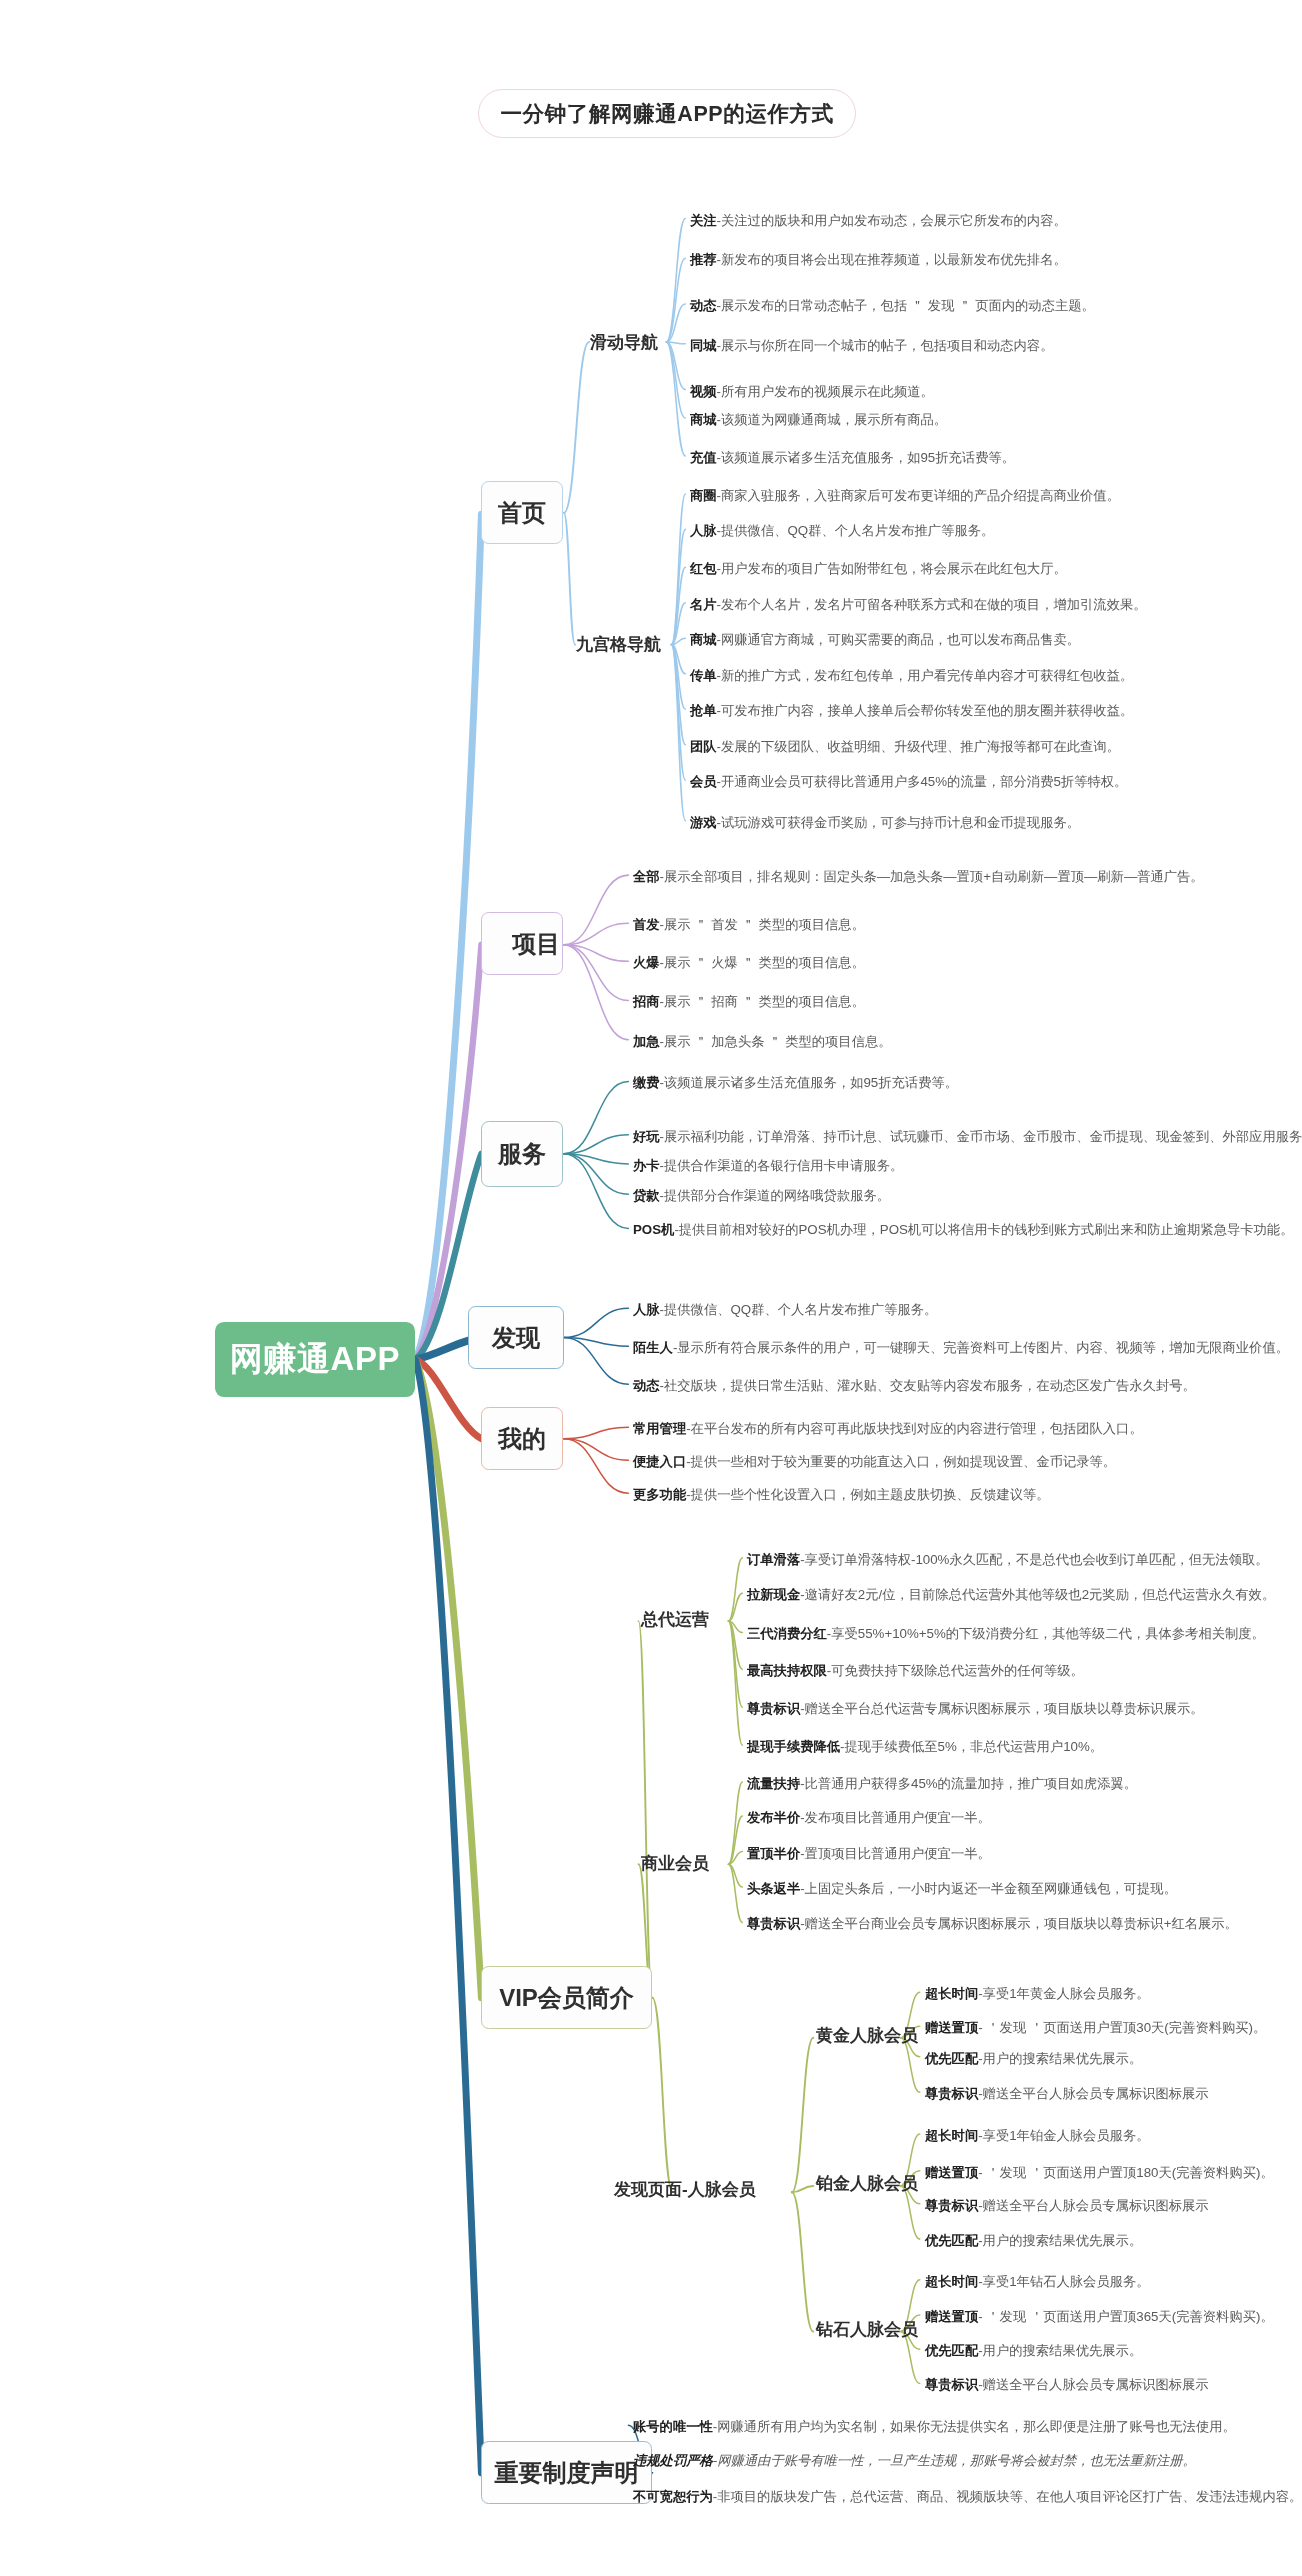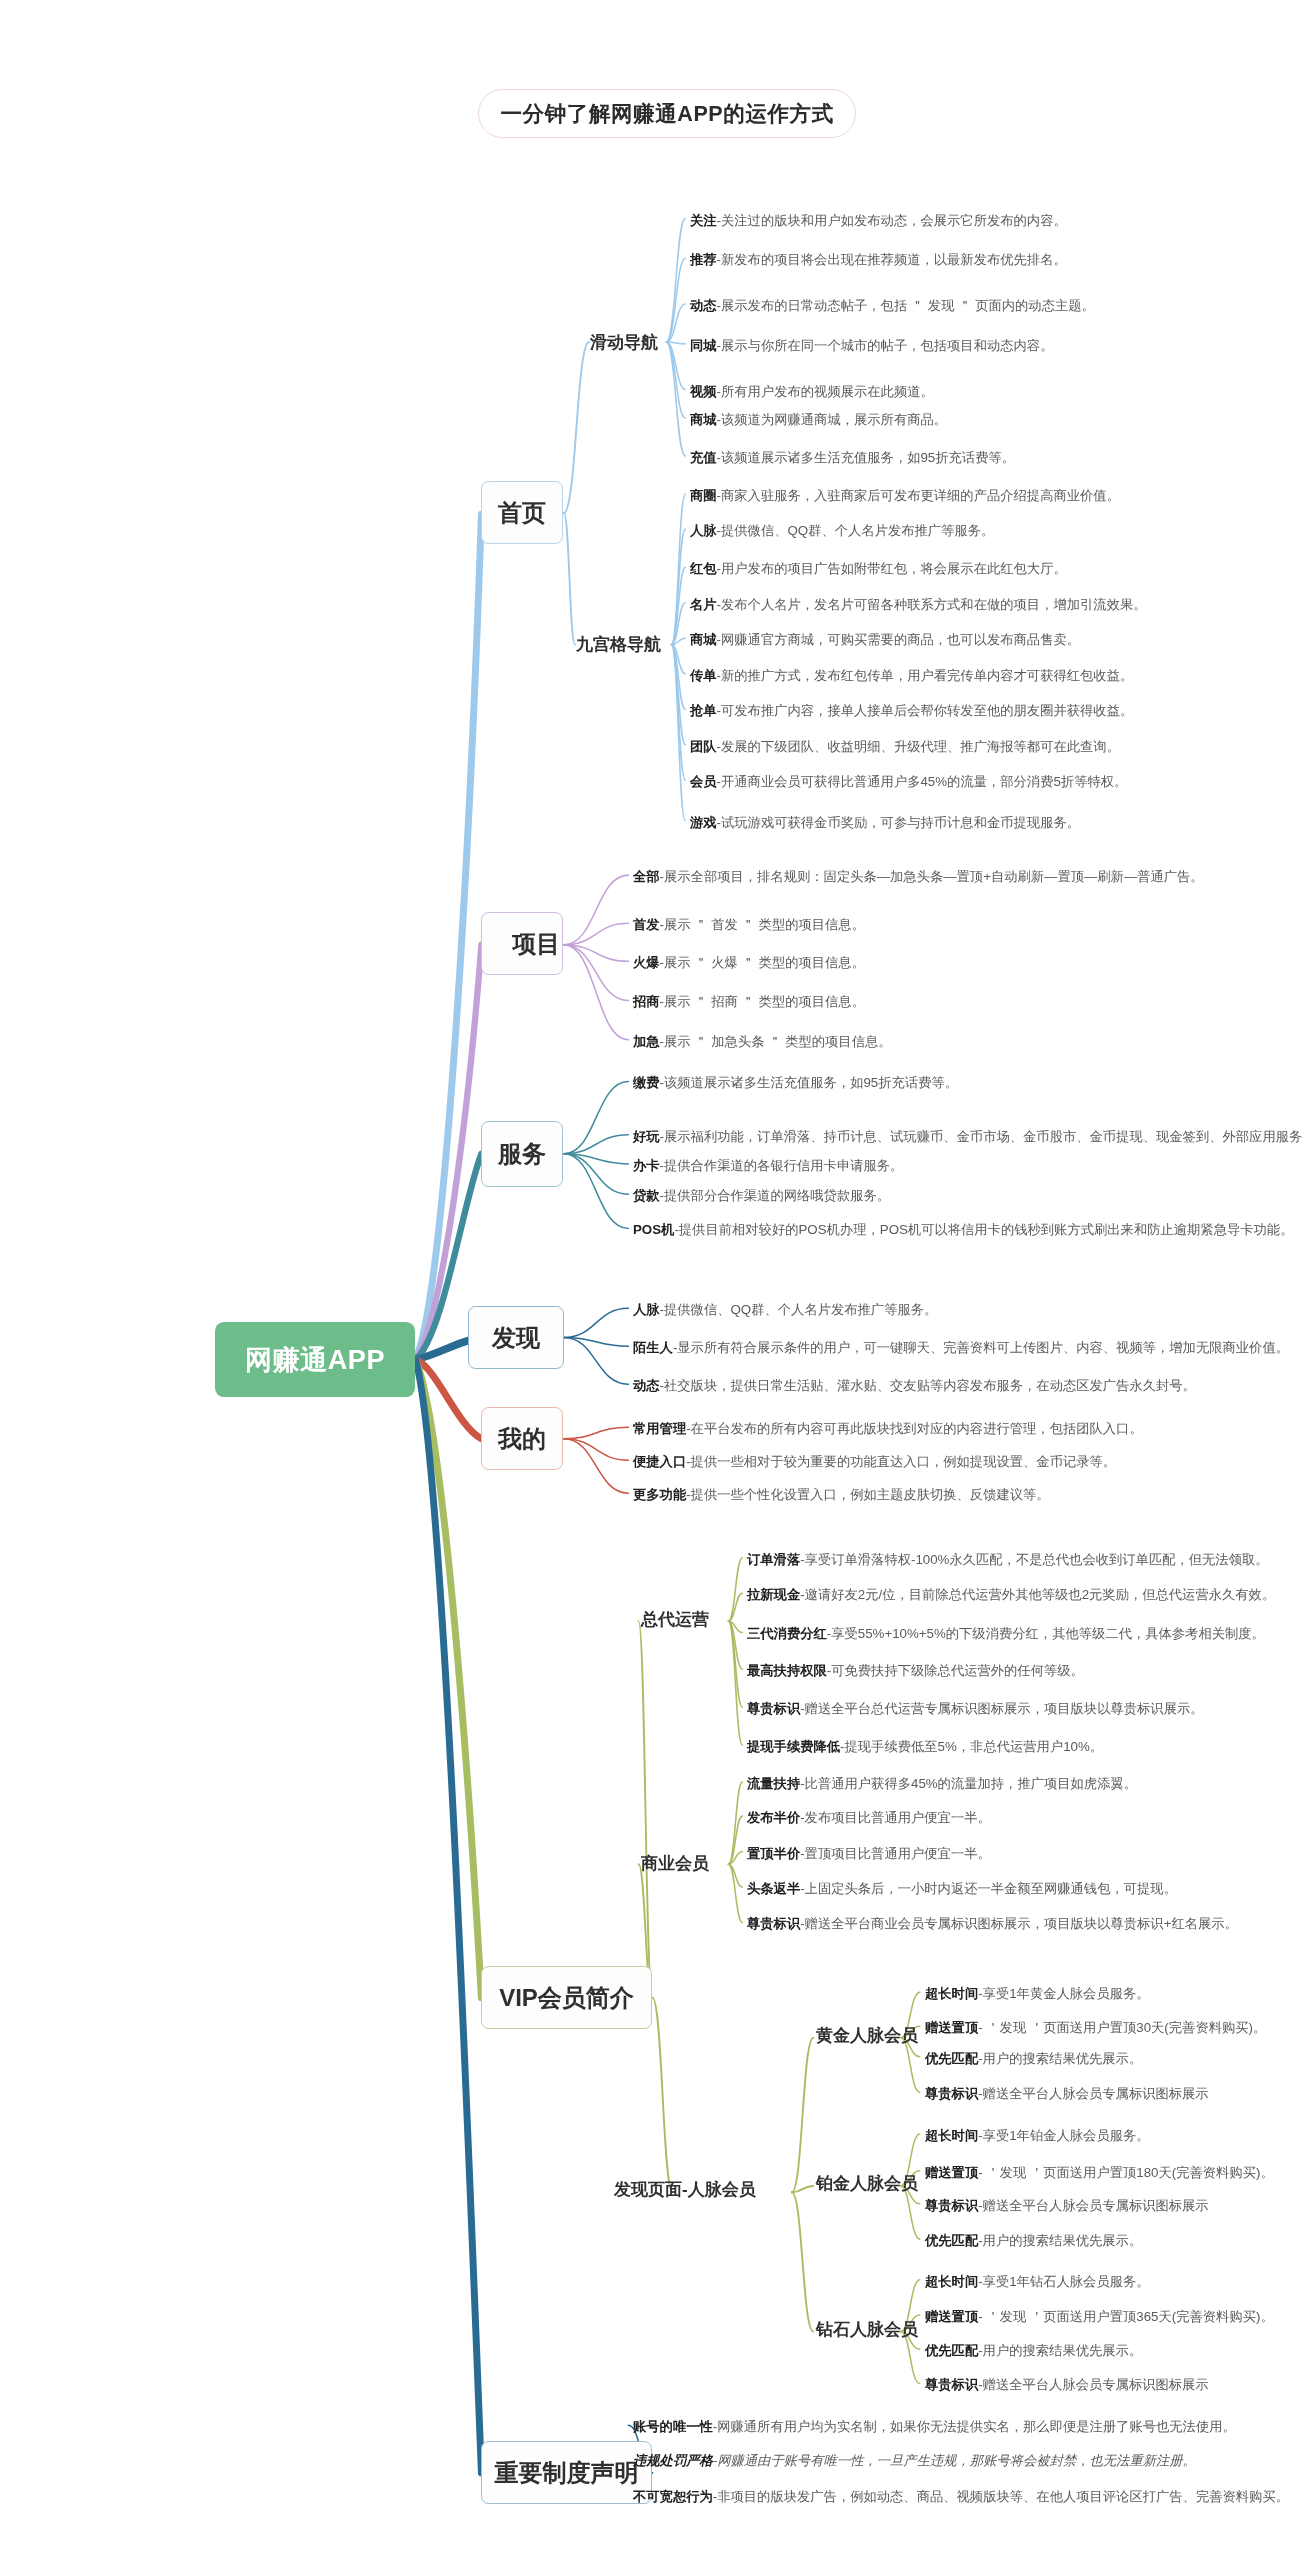--- a/index.html
+++ b/index.html
@@ -29,21 +29,21 @@
   }
 
   .root-node{
     position:absolute;
     left:215px;top:1322px;
     width:200px;height:75px;
     background:#6dbd8b;
     border-radius:8.9px;
     display:flex;align-items:center;justify-content:center;
     color:#ffffff;
-    font-size:27px;
+    font-size:33px;
     font-weight:bold;
     letter-spacing:0.6px;
     box-sizing:border-box;
   }
 
   .l1{
     position:absolute;
     background:#fdfdfd;
     border:1.3px solid #bfd4e6;
     border-radius:7.6px;
@@ -236,16 +236,16 @@
       <div class="leaf" style="left: 925px; top: 2129px;"><b>超长时间</b><span>-享受1年铂金人脉会员服务。</span></div>
       <div class="leaf" style="left: 925px; top: 2166px;"><b>赠送置顶</b><span>- ＇发现 ＇页面送用户置顶180天(完善资料购买)。</span></div>
       <div class="leaf" style="left: 925px; top: 2199px;"><b>尊贵标识</b><span>-赠送全平台人脉会员专属标识图标展示</span></div>
       <div class="leaf" style="left: 925px; top: 2234px;"><b>优先匹配</b><span>-用户的搜索结果优先展示。</span></div>
       <div class="leaf" style="left: 925px; top: 2275px;"><b>超长时间</b><span>-享受1年钻石人脉会员服务。</span></div>
       <div class="leaf" style="left: 925px; top: 2310px;"><b>赠送置顶</b><span>- ＇发现 ＇页面送用户置顶365天(完善资料购买)。</span></div>
       <div class="leaf" style="left: 925px; top: 2344px;"><b>优先匹配</b><span>-用户的搜索结果优先展示。</span></div>
       <div class="leaf" style="left: 925px; top: 2378px;"><b>尊贵标识</b><span>-赠送全平台人脉会员专属标识图标展示</span></div>
       <div class="leaf" style="left: 633px; top: 2420px;"><b>账号的唯一性</b><span>-网赚通所有用户均为实名制，如果你无法提供实名，那么即便是注册了账号也无法使用。</span></div>
       <div class="leaf" style="left: 633px; top: 2454px; font-style: italic;"><b>违规处罚严格</b><span>-网赚通由于账号有唯一性，一旦产生违规，那账号将会被封禁，也无法重新注册。</span></div>
-      <div class="leaf" style="left: 633px; top: 2490px;"><b>不可宽恕行为</b><span>-非项目的版块发广告，例如动态、商品、视频版块等、在他人项目评论区打广告、完善资料购买。</span></div>
+      <div class="leaf" style="left: 633px; top: 2490px;"><b>不可宽恕行为</b><span>-非项目的版块发广告，总代运营、商品、视频版块等、在他人项目评论区打广告、发违法违规内容。</span></div>
     </div>
 </div>
 
 
 </body></html>

